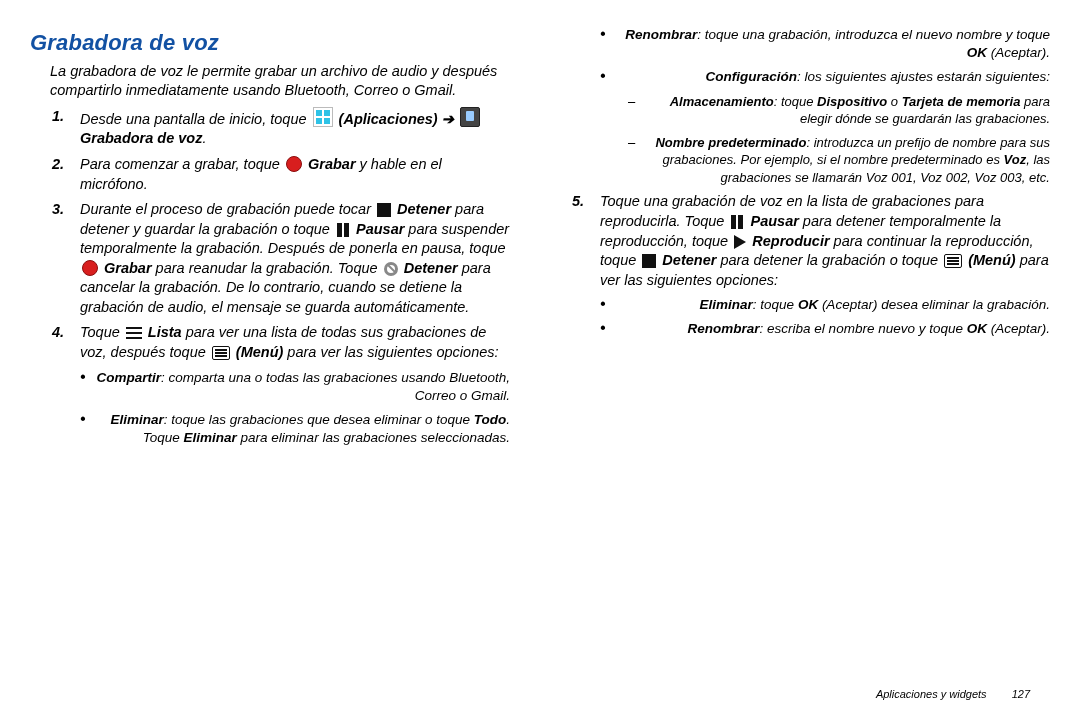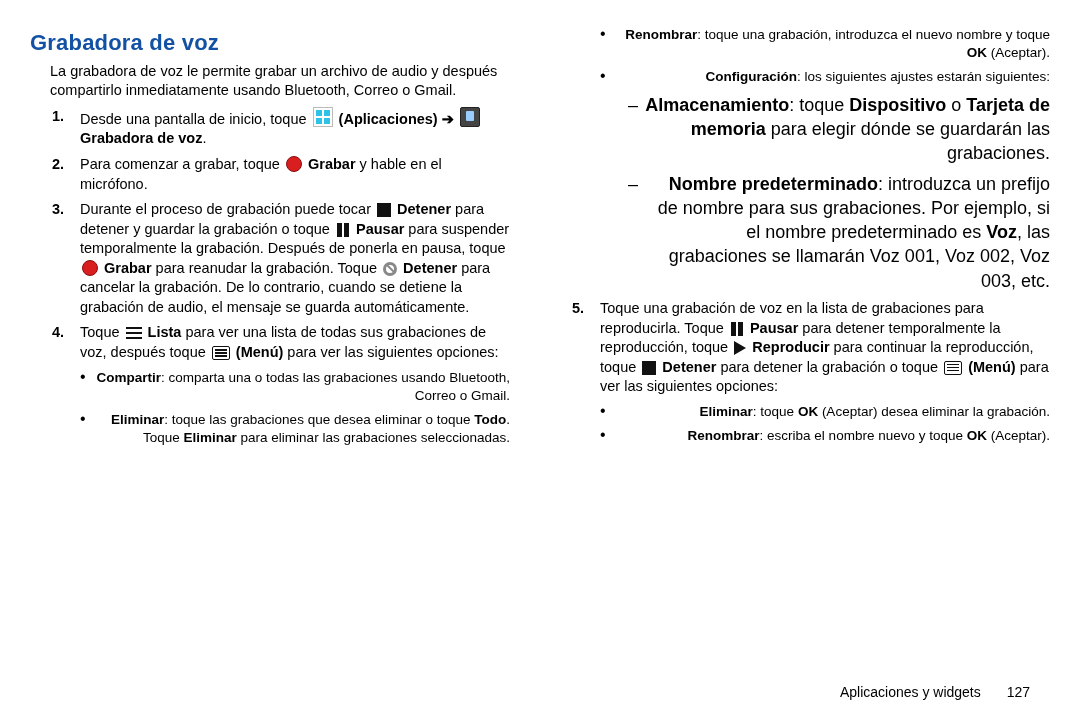--- a/index.html
+++ b/index.html
@@ -14,20 +14,21 @@
     line-height: 1.35;
   }
   .page {
     display: flex;
     flex-direction: row;
     padding: 20px 20px 10px 30px;
     box-sizing: border-box;
     width: 1080px;
     height: 720px;
     position: relative;
+    font-style: italic;
   }
   .col {
     width: 510px;
     box-sizing: border-box;
   }
   .col.left { padding-right: 30px; }
   .col.right { padding-left: 10px; }
   h1.section {
     margin: 8px 0 4px 0;
     font-size: 22px;
@@ -76,21 +77,21 @@
   }
   ul.dashes {
     list-style: none;
     padding: 0;
     margin: 6px 0 0 14px;
   }
   ul.dashes > li {
     position: relative;
     padding-left: 16px;
     margin-top: 6px;
-    font-size: 18px;
+    font-size: 13px;
   }
   ul.dashes > li::before {
     content: "–";
     position: absolute; left: 0; top: 0;
   }
   .b { font-weight: 700; }
   
   .ic { display: inline-block; vertical-align: -3px; margin: 0 2px; }
   .apps {
     width: 18px; height: 18px; background:#fff; border:1px solid #bbb; position: relative;
@@ -122,21 +123,21 @@
   .list-ic::before{content:"";position:absolute;left:0;top:1px;width:16px;height:2px;background:#111;box-shadow:0 5px 0 #111,0 10px 0 #111;}
   .menu-ic { width:18px;height:14px;border:1.5px solid #111;border-radius:2px;position:relative;box-sizing:border-box;}
   .menu-ic::before{content:"";position:absolute;left:2px;right:2px;top:2px;height:1.5px;background:#111;box-shadow:0 3px 0 #111,0 6px 0 #111;}
   .play-tri {width:0;height:0;border-top:7px solid transparent;border-bottom:7px solid transparent;border-left:12px solid #111;}
   .arrow { font-weight:700; }
 
   .footer {
     position: absolute;
     right: 50px;
     bottom: 18px;
-    font-size: 14px;
+    font-size: 11px;
   }
   .footer .pn { margin-left: 22px; }
 </style>
 </head>
 <body>
 
 <div class="page">
   <div class="col left">
     <h1 class="section">Grabadora de voz</h1>
     <p class="intro">La grabadora de voz le permite grabar un archivo de audio y después compartirlo inmediatamente usando Bluetooth, Correo o Gmail.</p>

